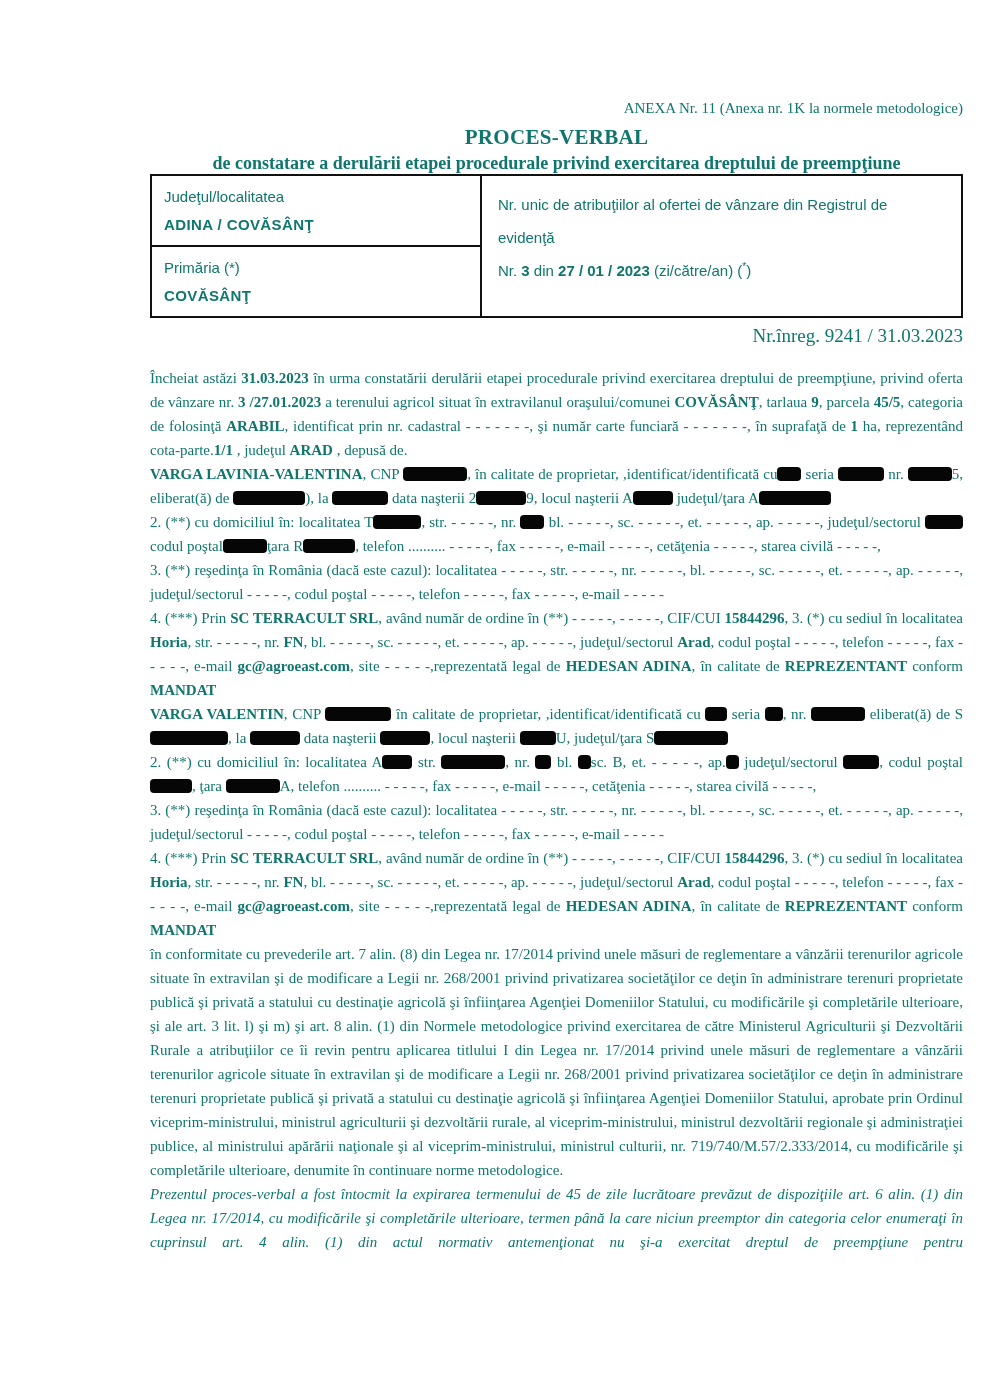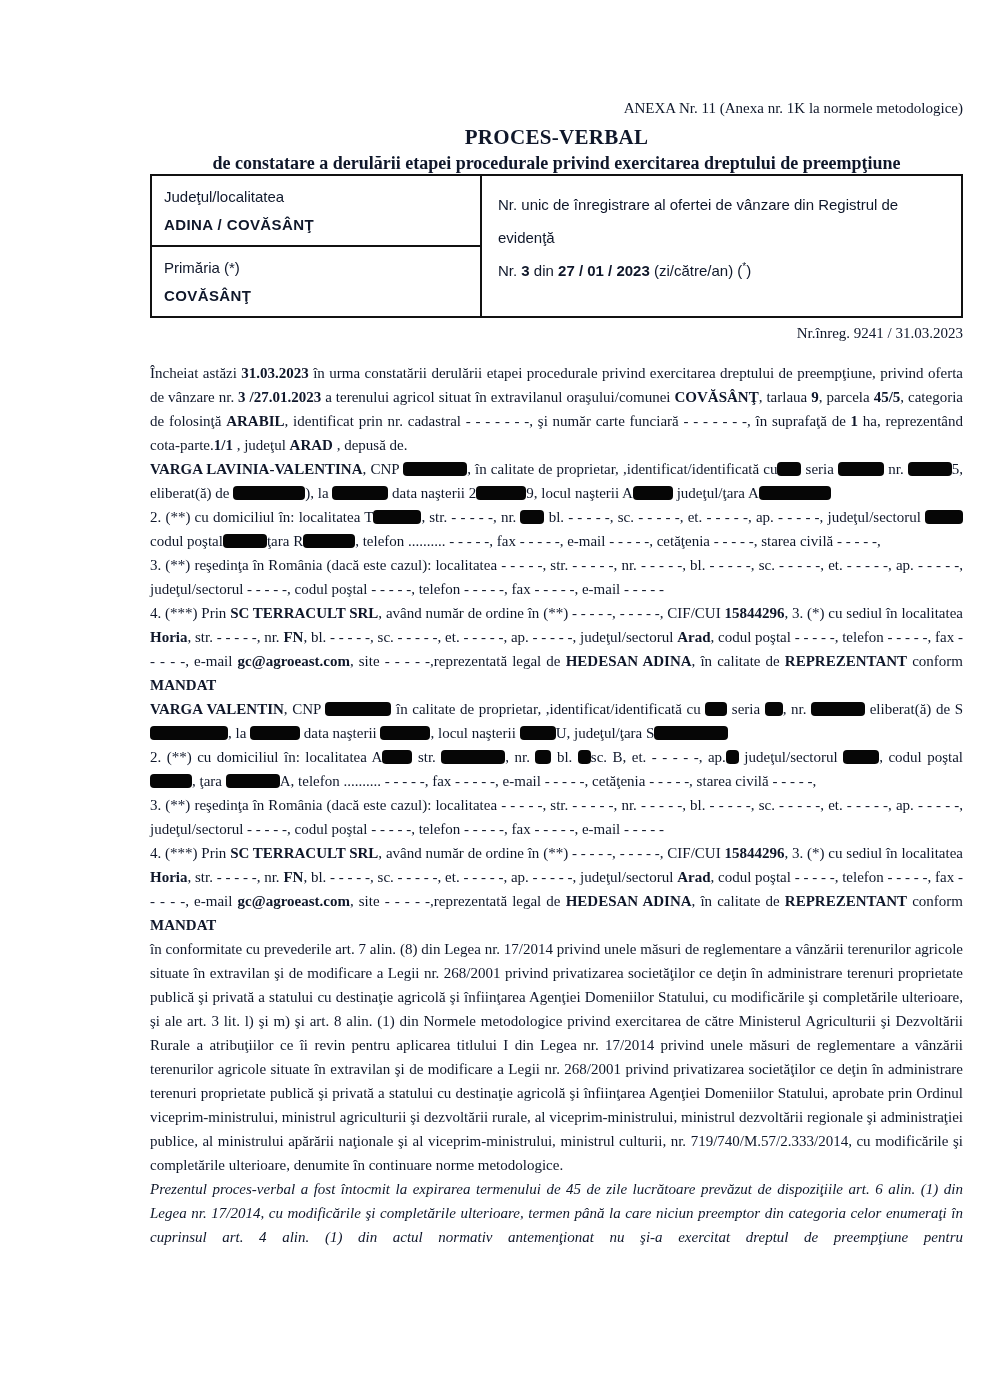--- a/index.html
+++ b/index.html
@@ -1,37 +1,37 @@
 <!DOCTYPE html>
 <html><head>
 <meta charset="utf-8">
 <style>
   * { margin:0; padding:0; box-sizing:border-box; }
   html,body { background:#ffffff; }
   .page {
     width:990px; height:1400px;
     background:#ffffff;
-    color:#0f172a;
+    color:#0f766e;
     font-family:"Liberation Serif", serif;
     position:relative;
     overflow:hidden;
   }
   .content { position:absolute; left:150px; right:27px; top:0; }
   .anexa { margin-top:100px; text-align:right; font-size:15px; }
   .title { margin-top:8px; text-align:center; font-weight:bold; font-size:21px; letter-spacing:.3px; }
   .subtitle { margin-top:3px; text-align:center; font-weight:bold; font-size:18px; }
   table.head-table {
     width:100%; border-collapse:collapse; 
     font-family:"Liberation Sans", sans-serif; font-size:15px;
   }
   table.head-table td { border:2px solid #111; vertical-align:top; }
   td.left-cell { width:330px; padding:7px 12px 6px 12px; height:64px; line-height:28px; }
   td.right-cell { padding:12px 16px 6px 16px; line-height:33px; }
   .cell-value { font-weight:bold; letter-spacing:.4px; }
-  .reg-note { text-align:right; font-size:15px; margin-top:7px; }
+  .reg-note { text-align:right; font-size:19px; margin-top:7px; }
   .body { margin-top:19px; font-size:15px; line-height:24px; text-align:justify; }
   .para { margin:0; }
   .body .para:last-child { text-align-last:justify;font-style:italic; }
   .redact {
     display:inline-block; height:14px; background:#060606;
     border-radius:4px; vertical-align:-2px;
   }
   b { font-weight:bold; }
   sup { font-size:10px; line-height:0; }
 </style>
@@ -47,21 +47,21 @@
     <div class="subtitle">de constatare a derulării etapei procedurale privind exercitarea dreptului de preempţiune</div>
 
     <table class="head-table">
       <tbody>
         <tr>
           <td class="left-cell">
             <div>Judeţul/localitatea</div>
             <div class="cell-value">ADINA / COVĂSÂNŢ</div>
           </td>
           <td class="right-cell" rowspan="2">
-            <div>Nr. unic de înregistrare al ofertei de vânzare din Registrul de evidenţă</div>
+            <div>Nr. unic de atribuţiilor al ofertei de vânzare din Registrul de evidenţă</div>
             <div><span>Nr. </span><b>3</b><span> din </span><b>27 / 01 / 2023</b><span> (zi/către/an) (</span><sup>*</sup><span>)</span></div>
           </td>
         </tr>
         <tr>
           <td class="left-cell">
             <div>Primăria (*)</div>
             <div class="cell-value">COVĂSÂNŢ</div>
           </td>
         </tr>
       </tbody>

